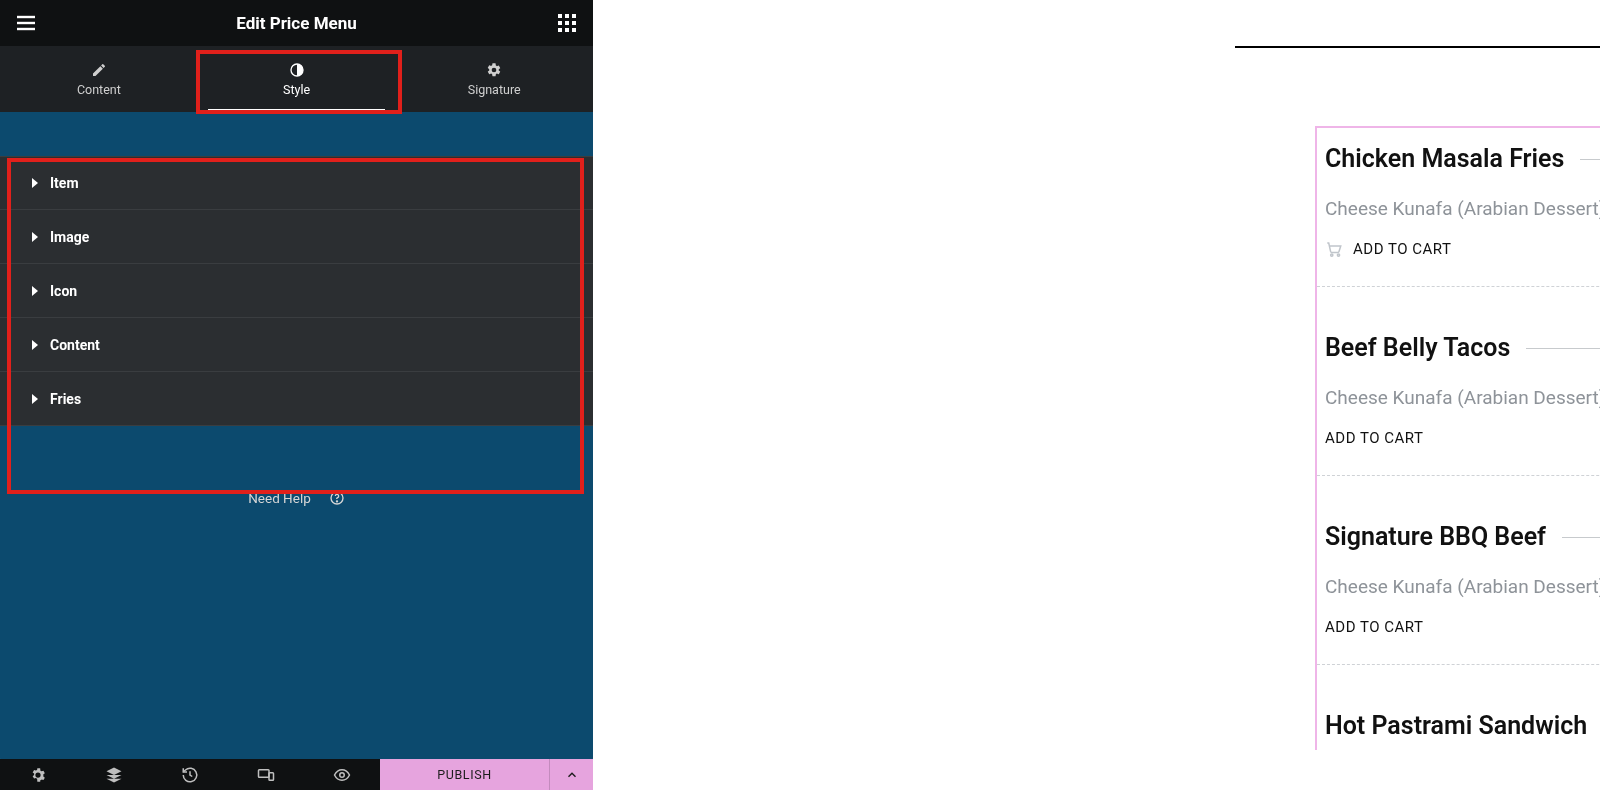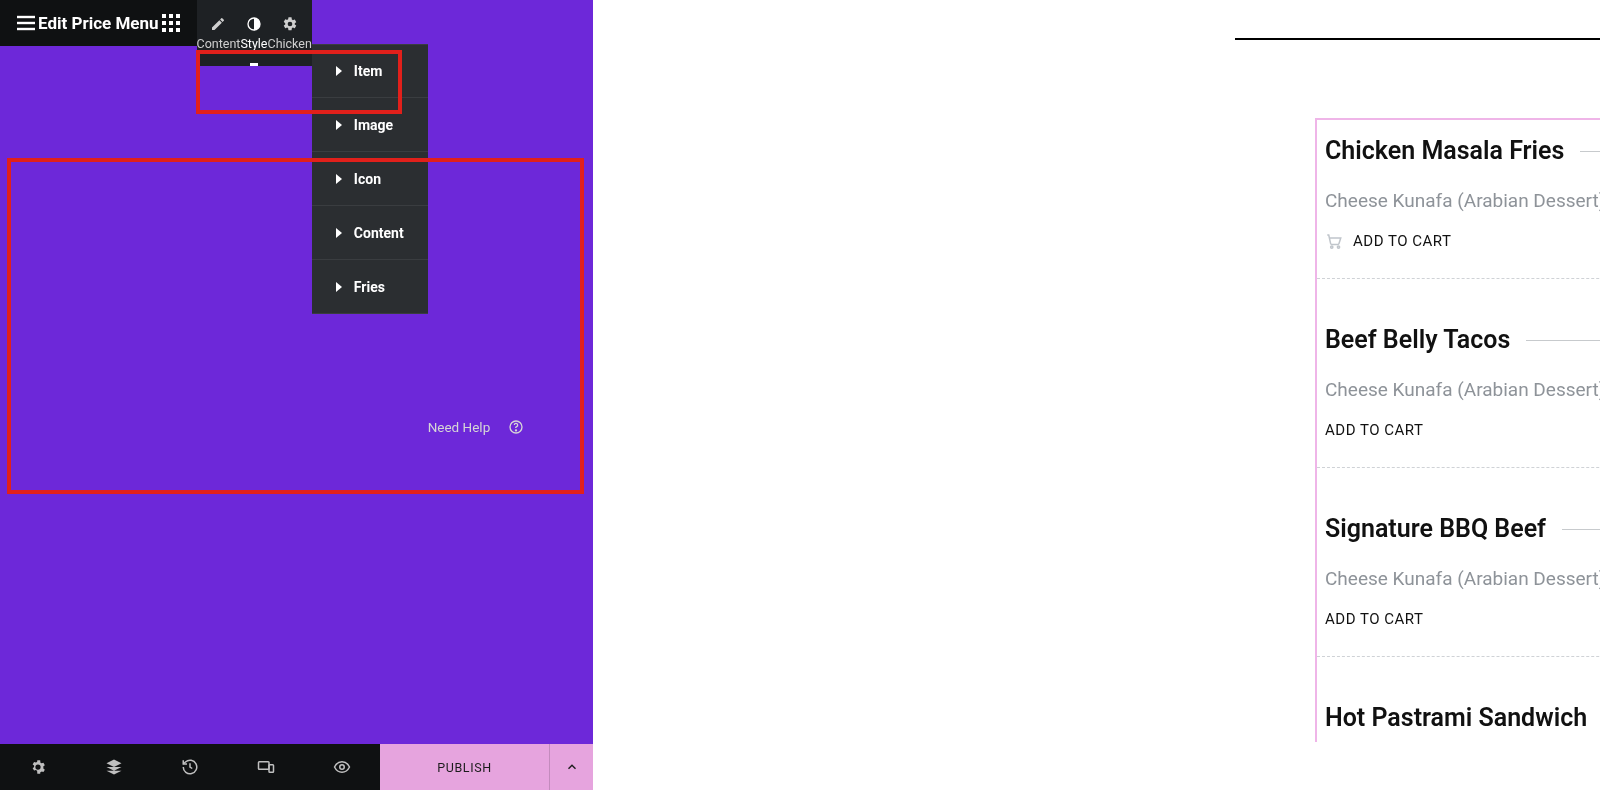--- a/index.html
+++ b/index.html
@@ -3,25 +3,26 @@
 <meta charset="utf-8">
 <style>
   * { box-sizing: border-box; margin: 0; padding: 0; }
   html, body { height: 100%; font-family: -apple-system, BlinkMacSystemFont, "Segoe UI", Roboto, Arial, sans-serif; }
   body { display: flex; width: 1600px; height: 790px; overflow: hidden; }
 
   
   .panel {
     width: 593px;
     min-width: 593px;
-    background: #6d28d9;
+    background: #0c4a6e;
     color: #e0e0e0;
     display: flex;
-    flex-direction: row;
+    flex-direction: column;
     position: relative;
+    border-radius: 32px;
   }
   .panel-header {
     height: 46px;
     background: #0f1112;
     display: flex;
     align-items: center;
     justify-content: space-between;
     padding: 0 14px;
   }
   .panel-header .title {
@@ -77,21 +78,21 @@
     pointer-events: none;
   }
 
   .sections {
     padding-top: 44px;
   }
   .section-row {
     display: flex;
     align-items: center;
     height: 54px;
-    padding: 0 24px;
+    padding: 0 32px;
     border-bottom: 1px solid #3a3d40;
     cursor: pointer;
     background: #2b2e31;
   }
   .section-row:first-child { border-top: 1px solid #3a3d40; }
   .caret { width:0; height:0; border-top:5px solid transparent; border-bottom:5px solid transparent; border-left:6px solid #fff; margin-right: 12px; }
   .section-label { color: #fff; font-weight: 700; font-size: 14px; }
 
   .need-help {
     margin-top: 64px;
@@ -101,21 +102,21 @@
     display:flex;
     align-items:center;
     justify-content:center;
     gap:18px;
   }
   .need-help .icon { width:16px; height:16px; }
 
   .panel-footer {
     position: absolute;
     bottom: 0; left: 0; right: 0;
-    height: 46px;
+    height: 31px;
     background: #0f1112;
     display: flex;
     align-items: stretch;
   }
   .panel-footer .ft-icon {
     width: 76px;
     display:flex; align-items:center; justify-content:center;
     color:#bfbfbf;
     cursor:pointer;
   }
@@ -150,20 +151,21 @@
     border-bottom:5px solid transparent;
     border-right:5px solid #fff;
   }
 
   
   .canvas {
     flex: 1;
     background: #fff;
     position: relative;
     overflow: hidden;
+    margin-top: 8px;
   }
   .canvas-rule {
     position: absolute;
     top: 38px; left: 642px; width: 920px;
     border-top: 2px solid #000;
   }
   .menu-wrap {
     position: absolute;
     top: 118px;
     left: 722px;
@@ -238,21 +240,21 @@
           </svg>
       </span>
       <span>Style</span>
     </div>
     <div class="tab">
       <span class="icon">
         <svg viewBox="0 0 24 24" fill="currentColor">
             <path d="M19.14 12.94a7.14 7.14 0 0 0 .05-.94 7.14 7.14 0 0 0-.05-.94l2.03-1.58a.5.5 0 0 0 .12-.64l-1.92-3.32a.5.5 0 0 0-.6-.22l-2.39.96a7.03 7.03 0 0 0-1.62-.94l-.36-2.54A.5.5 0 0 0 13.9 2h-3.8a.5.5 0 0 0-.5.42l-.36 2.54c-.58.24-1.12.55-1.62.94l-2.39-.96a.5.5 0 0 0-.6.22L2.71 8.48a.5.5 0 0 0 .12.64l2.03 1.58c-.03.31-.05.63-.05.94s.02.63.05.94L2.83 14.16a.5.5 0 0 0-.12.64l1.92 3.32c.13.22.39.31.6.22l2.39-.96c.5.39 1.04.7 1.62.94l.36 2.54c.4.24.25.42.5.42h3.8c.25 0 .46-.18.5-.42l.36-2.54c.58-.24 1.12-.55 1.62-.94l2.39.96c.21.09.47 0 .6-.22l1.92-3.32a.5.5 0 0 0-.12-.64l-2.03-1.58zM12 15.5A3.5 3.5 0 1 1 12 8.5a3.5 3.5 0 0 1 0 7z"></path>
           </svg>
       </span>
-      <span>Chicken</span>
+      <span>Signature</span>
     </div>
   </div>
 
   <div class="sections">
     <div class="section-row">
       <span class="caret"></span>
       <span class="section-label">Item</span>
     </div>
     <div class="section-row">
       <span class="caret"></span>

